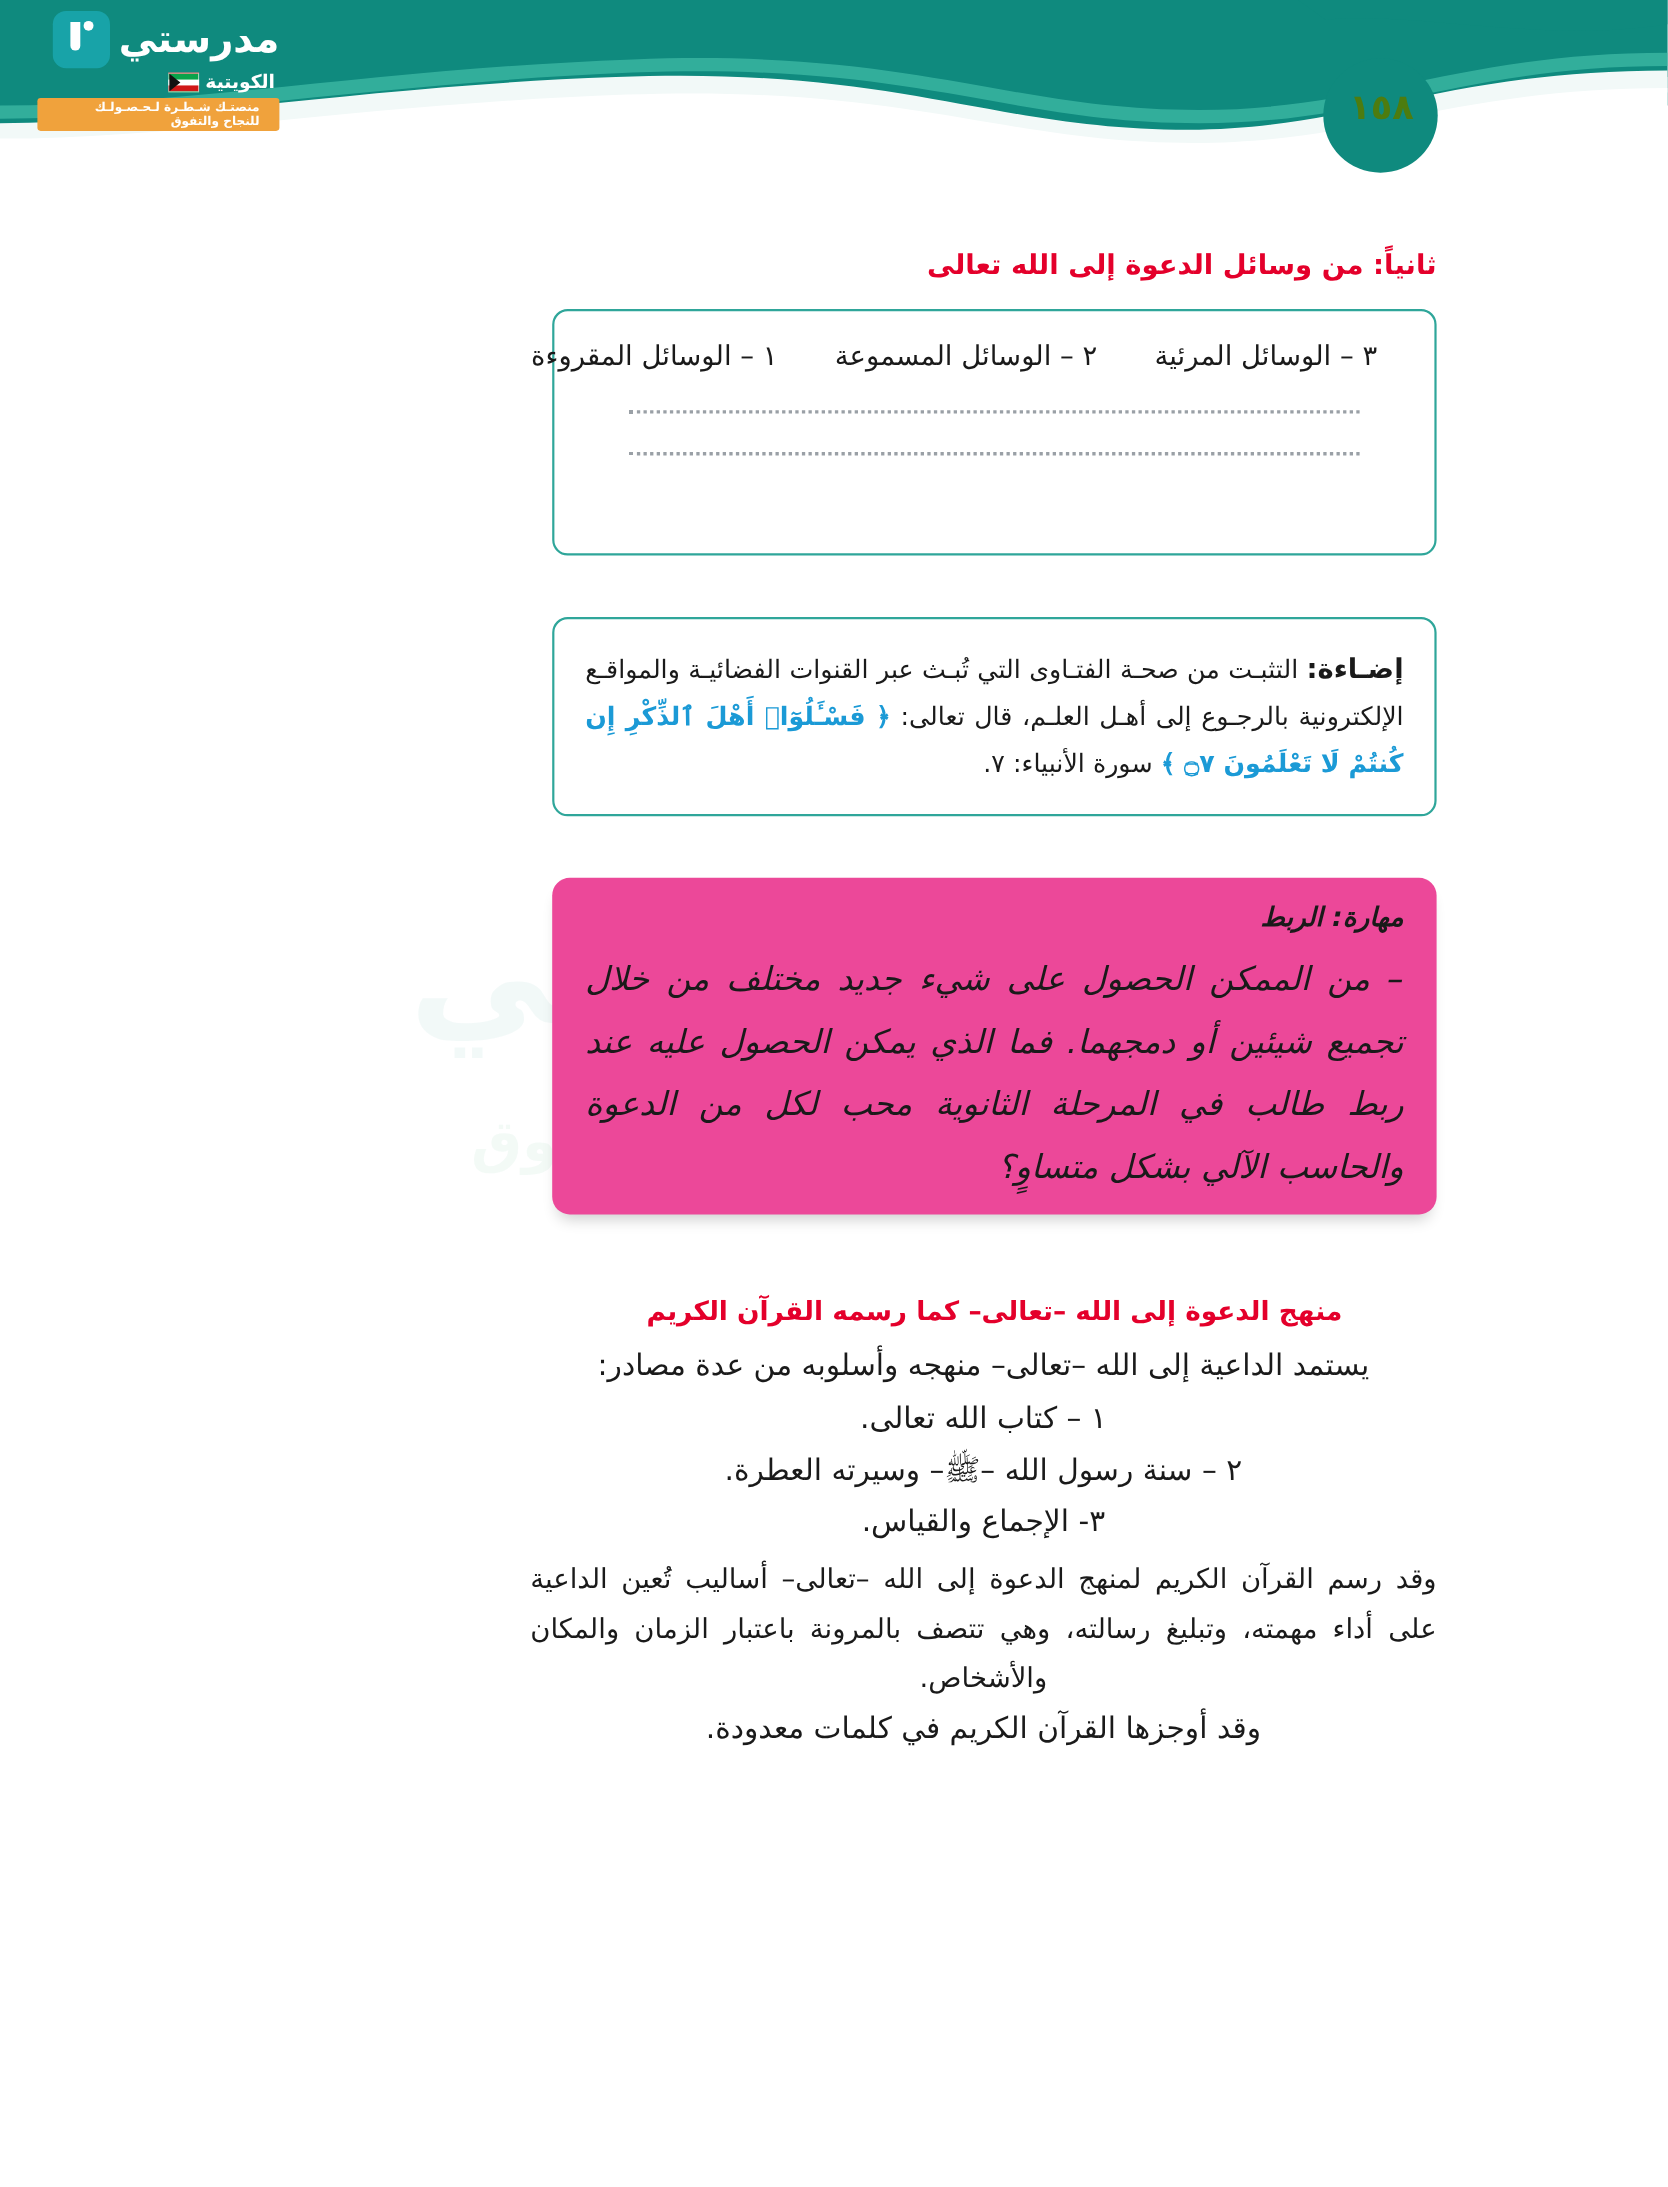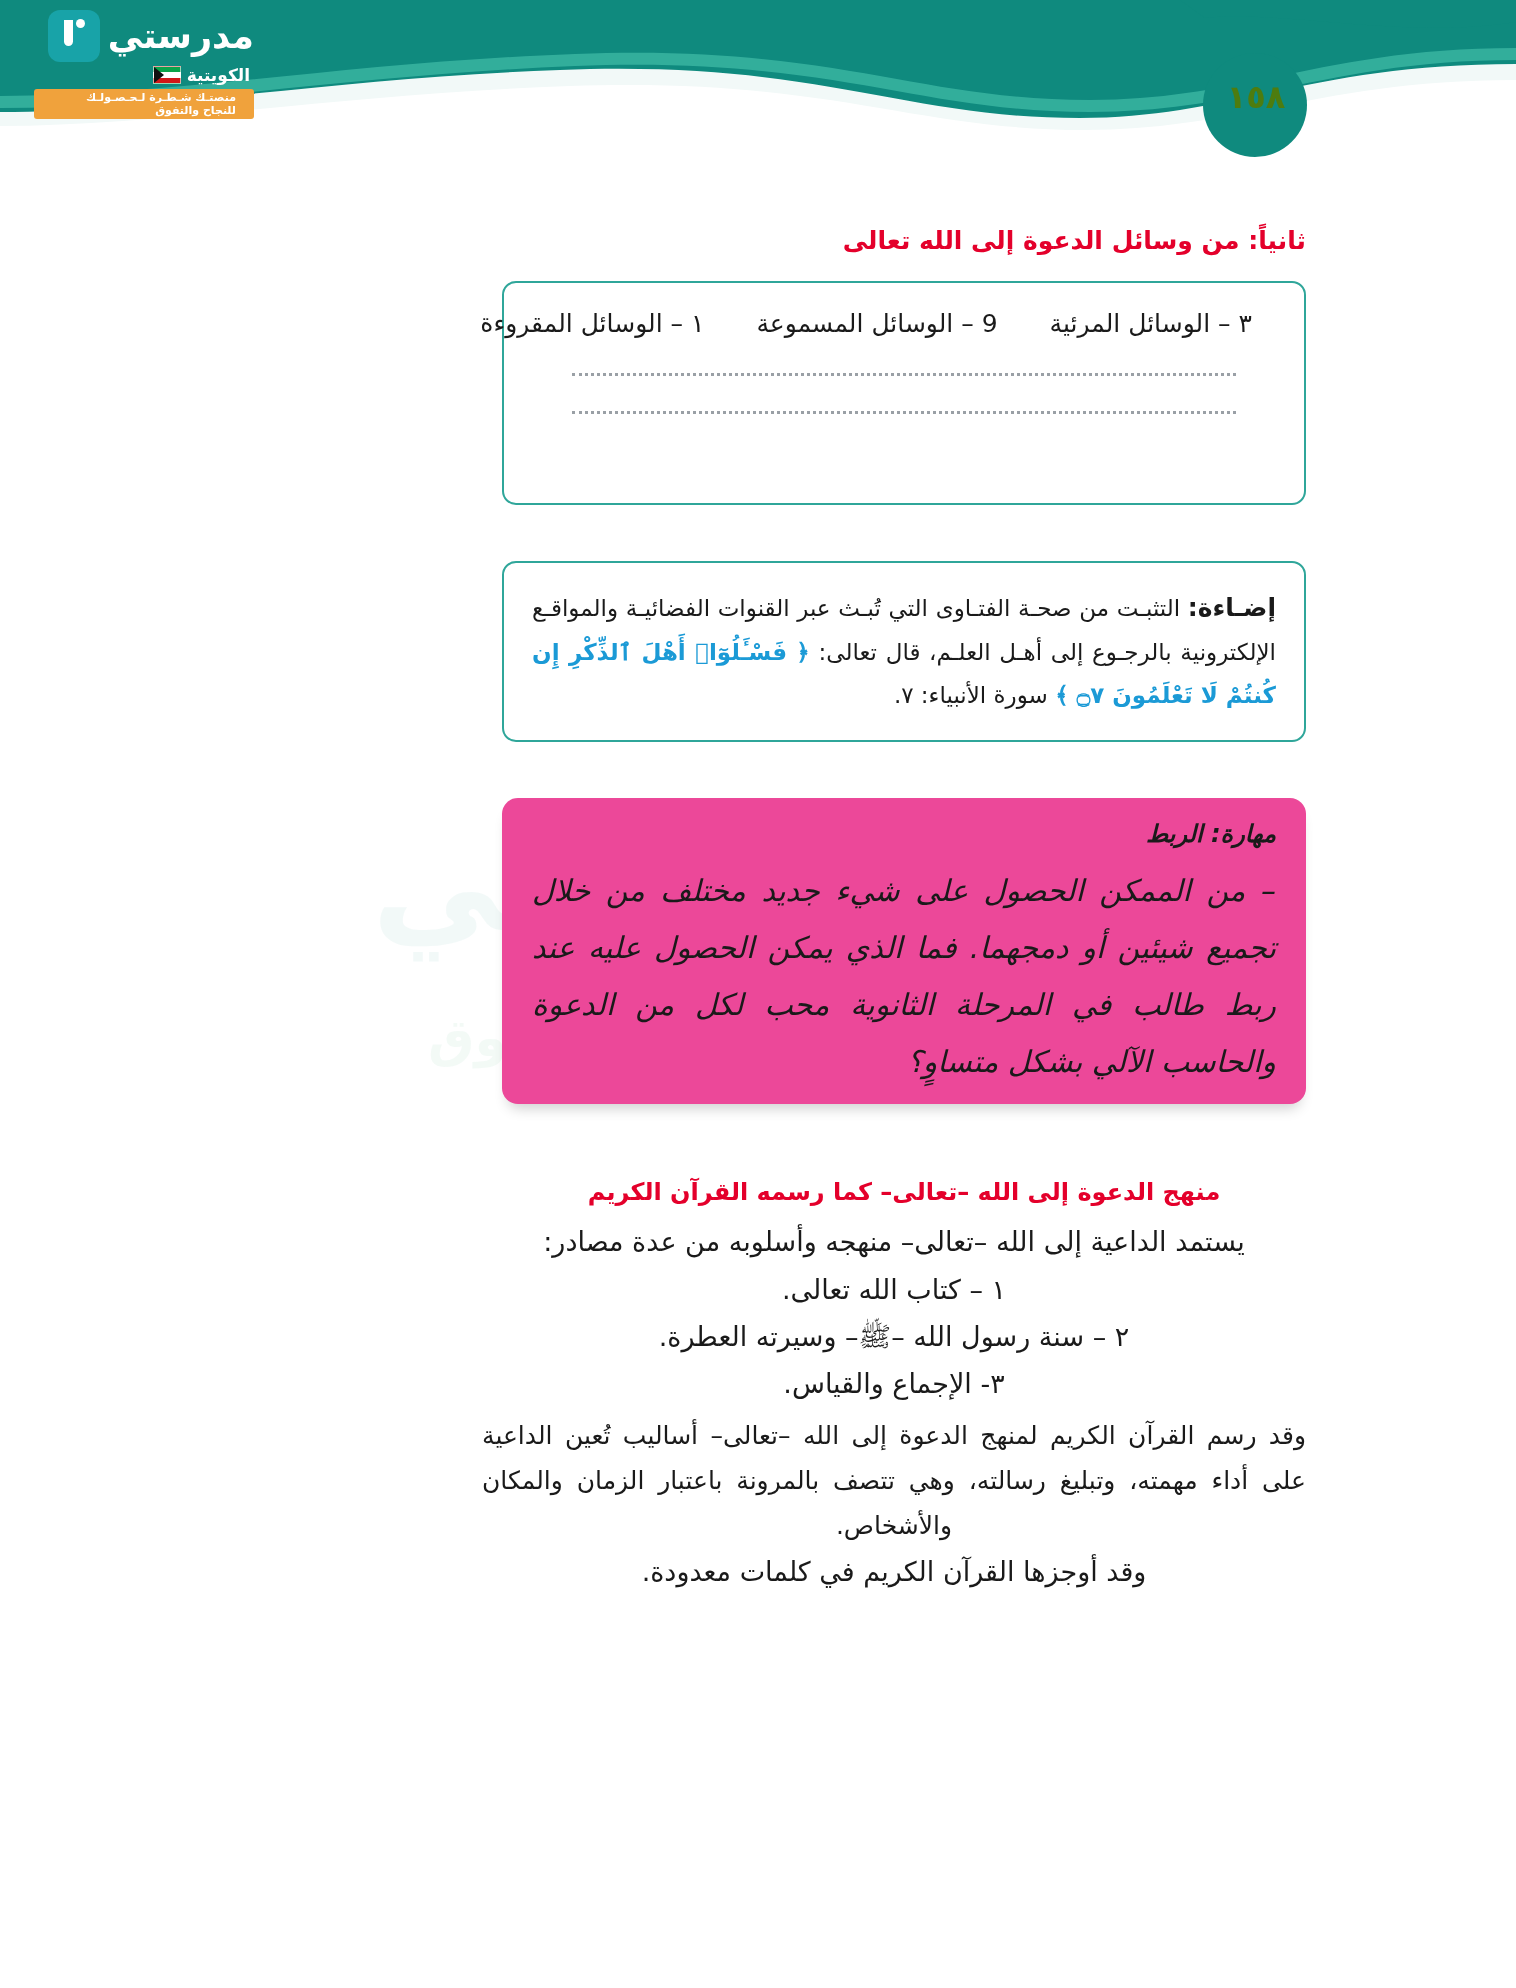--- a/index.html
+++ b/index.html
@@ -305,21 +305,21 @@
   <div class="wm-line3">ة للنجاح والتفوق</div>
 </div>
 
 <div class="content">
 
   <div class="section-title">ثانياً: من وسائل الدعوة إلى الله تعالى</div>
 
   <div class="answer-box">
     <div class="answer-options">
       <span>٣ – الوسائل المرئية</span>
-      <span>9 – الوسائل المسموعة</span>
+      <span>٢ – الوسائل المسموعة</span>
       <span>١ – الوسائل المقروءة</span>
     </div>
     <div class="dotline"></div>
     <div class="dotline"></div>
   </div>
 
   <div class="note-box">
     <div class="note-text">
       <span class="note-label">إضـاءة:</span><span> التثبـت من صحـة الفتـاوى التي تُبـث عبر القنوات الفضائيـة والمواقـع الإلكترونية بالرجـوع إلى أهـل العلـم، قال تعالى: </span><span class="ayah">﴿ فَسْـَٔلُوٓا۟ أَهْلَ ٱلذِّكْرِ إِن كُنتُمْ لَا تَعْلَمُونَ ۝٧ ﴾</span><span> سورة الأنبياء: ٧.</span>
     </div>

